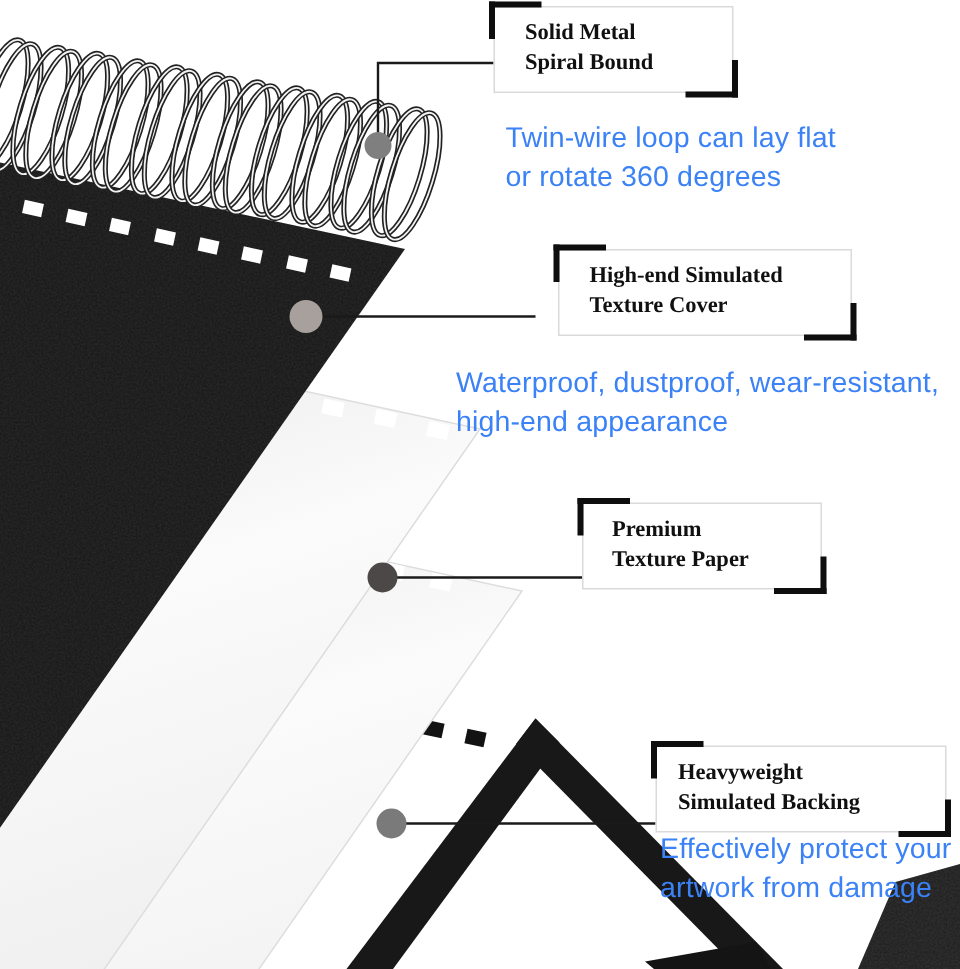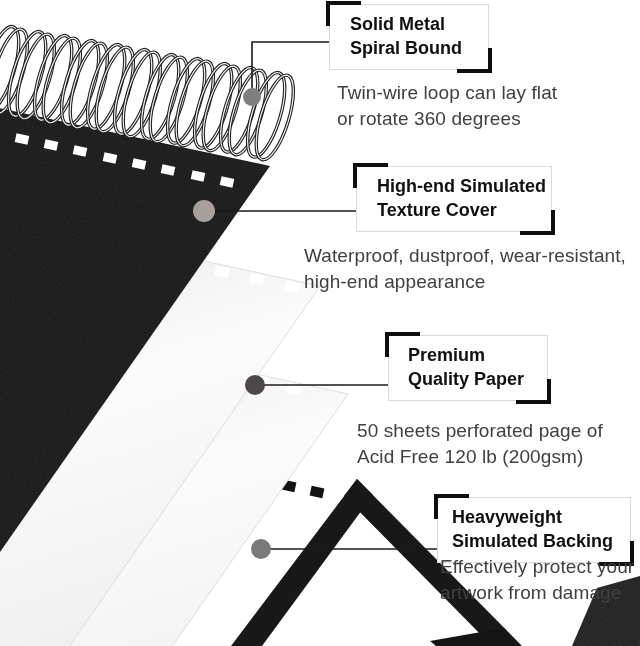--- a/index.html
+++ b/index.html
@@ -6,34 +6,34 @@
   #stage{
     position:relative;width:640px;height:646px;background:#ffffff;
     overflow:hidden;font-family:"Liberation Sans", sans-serif;
   }
   #art{position:absolute;left:0;top:0;z-index:1;}
   .callout-box{
     position:absolute;z-index:3;background:#ffffff;border:1px solid #dadada;
     box-sizing:border-box;
   }
   .callout-title{
-    font-family:Liberation Sans, sans-serif;font-weight:bold;font-size:18px;
+    font-family:Liberation Serif, serif;font-weight:bold;font-size:15px;
     line-height:1.32;color:#101010;white-space:pre;padding:8px 4px 8px 0;
   }
   .bracket{position:absolute;width:31px;height:21px;z-index:4;}
   .bracket.tl{top:-4px;left:-4px;border-top:4px solid #0e0e0e;border-left:4px solid #0e0e0e;}
   .bracket.br{bottom:-4px;right:-4px;border-bottom:4px solid #0e0e0e;border-right:4px solid #0e0e0e;}
   .callout-desc{
-    position:absolute;z-index:3;font-size:19px;line-height:1.38;color:#404040;
+    position:absolute;z-index:3;font-size:19px;line-height:1.38;color:#3b82f6;
     white-space:pre;letter-spacing:0.1px;
   }
   
   #box1{left:329px;top:4px;width:160px;}   #box1 .callout-title{padding-left:20px;}
   #desc1{left:337px;top:80px;}
-  #box2{left:356px;top:166px;width:196px;} #box2 .callout-title{padding-left:20px;}
+  #box2{left:372px;top:166px;width:196px;} #box2 .callout-title{padding-left:20px;}
   #desc2{left:304px;top:243px;}
   #box3{left:388px;top:335px;width:160px;} #box3 .callout-title{padding-left:19px;}
   #desc3{left:357px;top:418px;}
   #box4{left:437px;top:497px;width:194px;} #box4 .callout-title{padding-left:14px;}
   #desc4{left:440px;top:554px;}
 </style>
 </head>
 <body>
 
 <div id="stage">
@@ -138,24 +138,22 @@
     <div class="callout-title">High-end Simulated
 Texture Cover</div>
   </div>
   <div id="desc2" class="callout-desc">Waterproof, dustproof, wear-resistant,
 high-end appearance</div>
 
   <div id="box3" class="callout-box">
     <div class="bracket tl"></div>
     <div class="bracket br"></div>
     <div class="callout-title">Premium
-Quality Paper</div>
+Texture Paper</div>
   </div>
-  <div id="desc3" class="callout-desc">50 sheets perforated page of
-Acid Free 120 lb (200gsm)</div>
 
   <div id="box4" class="callout-box">
     <div class="bracket tl"></div>
     <div class="bracket br"></div>
     <div class="callout-title">Heavyweight
 Simulated Backing</div>
   </div>
   <div id="desc4" class="callout-desc">Effectively protect your
 artwork from damage</div>
 

